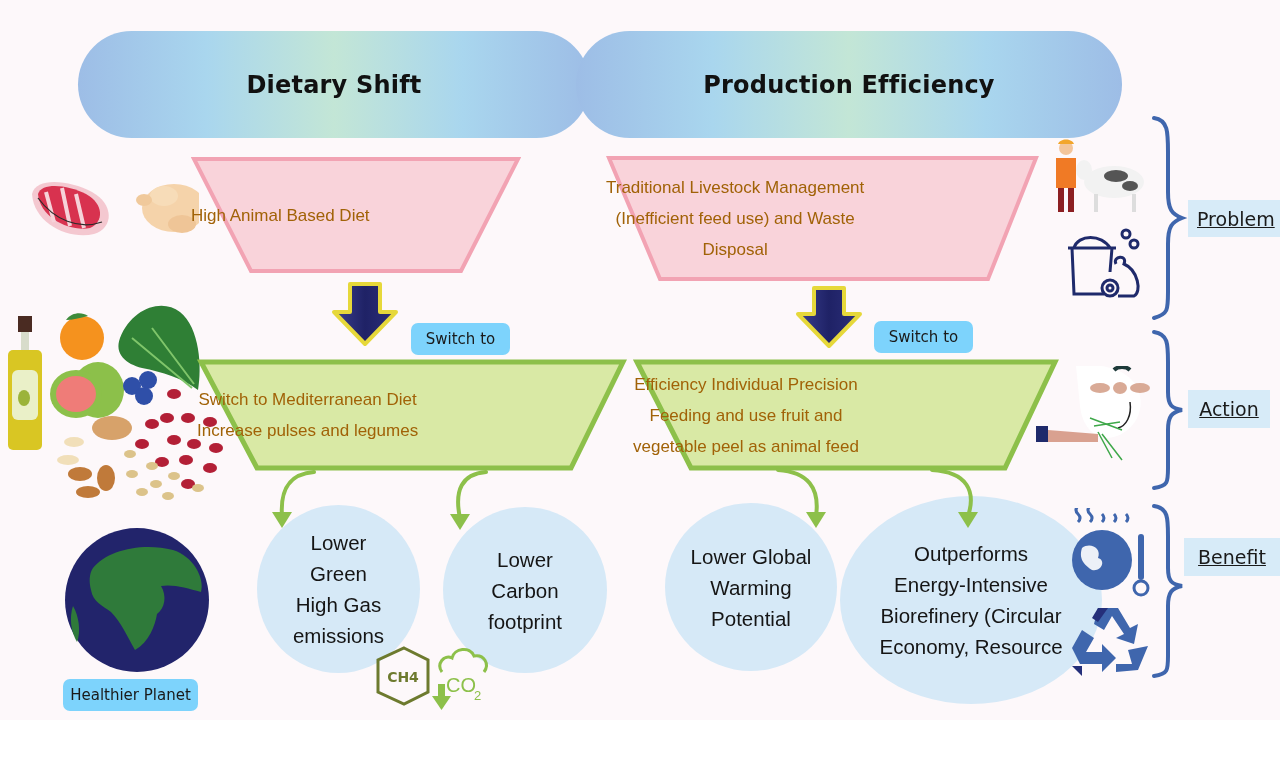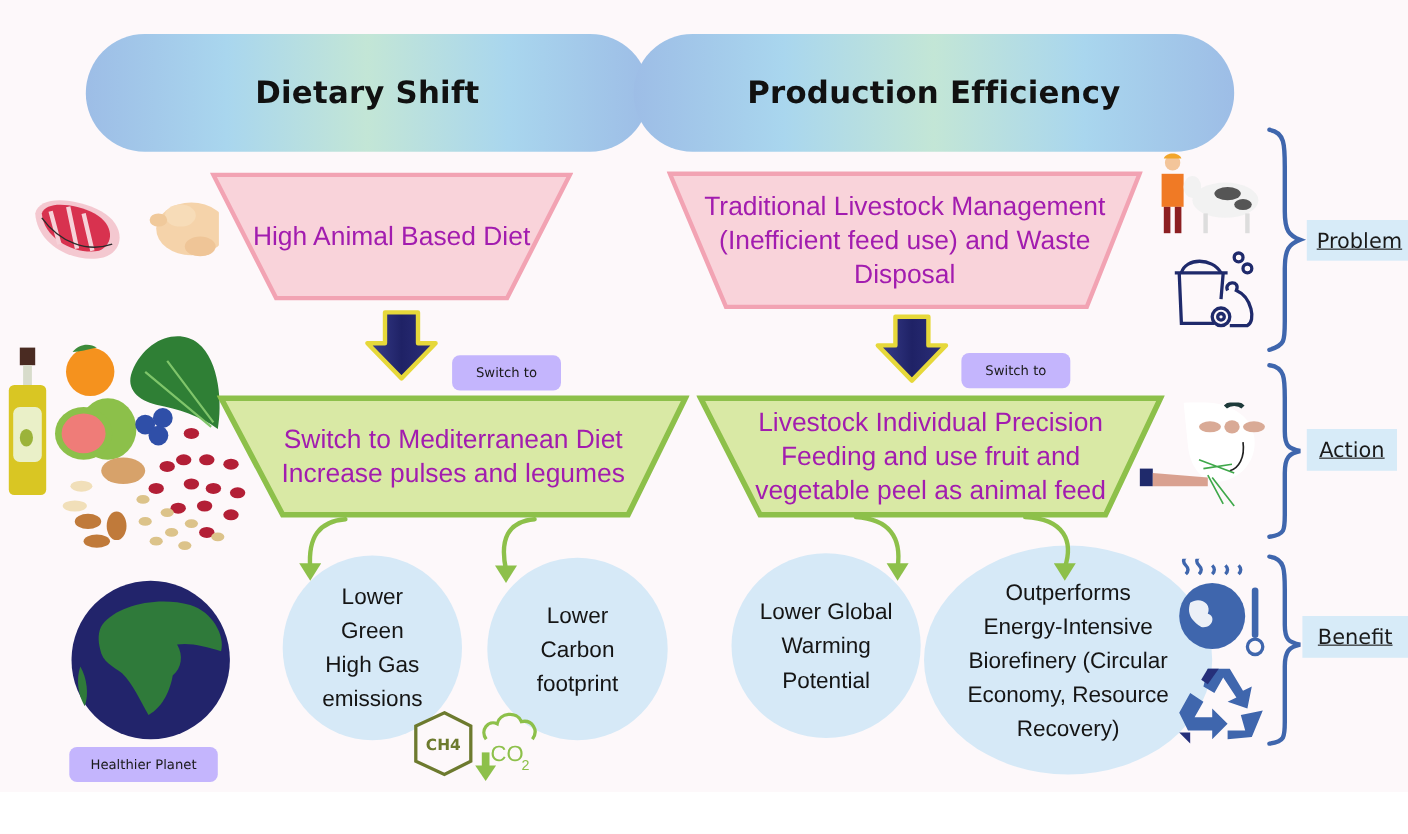--- a/index.html
+++ b/index.html
@@ -2,25 +2,25 @@
 <html><head>
 <meta charset="utf-8">
 <style>
   html,body{margin:0;padding:0;}
   body{width:1280px;height:758px;background:#ffffff;position:relative;overflow:hidden;font-family:"Liberation Sans","DejaVu Sans",sans-serif;color:#111;}
   .canvas{position:absolute;left:0;top:0;width:1280px;height:720px;background:#fdf8fa;}
   .abs{position:absolute;}
   .pill{position:absolute;top:31px;height:107px;border-radius:54px;
         background:linear-gradient(90deg,#9dbde6 0%,#a9d6ee 25%,#c3e6d6 50%,#a9d6ee 75%,#9dbde6 100%);
         display:flex;align-items:center;justify-content:center;}
-  .pill span{font-family:"DejaVu Sans",sans-serif;font-weight:bold;font-size:28px;color:#111;letter-spacing:0.2px;}
+  .pill span{font-family:"DejaVu Sans",sans-serif;font-weight:bold;font-size:24px;color:#111;letter-spacing:0.2px;}
   .trap{position:absolute;}
   .trap svg{position:absolute;left:0;top:0;}
-  .trap .txt{position:absolute;left:0;right:0;top:0;bottom:0;display:flex;align-items:center;justify-content:center;text-align:center;font-size:24px;line-height:31px;color:#a21caf;}
-  .tag{position:absolute;background:#c4b5fd;border-radius:7px;font-family:"DejaVu Sans",sans-serif;font-size:12px;color:#1a1a1a;display:flex;align-items:center;justify-content:center;}
+  .trap .txt{position:absolute;left:0;right:0;top:0;bottom:0;display:flex;align-items:center;justify-content:flex-start;text-align:center;font-size:17px;line-height:31px;color:#a16207;}
+  .tag{position:absolute;background:#7dd3fc;border-radius:7px;font-family:"DejaVu Sans",sans-serif;font-size:15px;color:#1a1a1a;display:flex;align-items:center;justify-content:center;}
   .circle{position:absolute;border-radius:50%;background:#d6e9f7;display:flex;align-items:center;justify-content:center;text-align:center;font-size:20.5px;line-height:31px;color:#151515;}
   .side-tag{position:absolute;background:#d7ebf8;font-family:"DejaVu Sans",sans-serif;font-size:19px;color:#1a1a1a;display:flex;align-items:center;justify-content:center;text-decoration:underline;}
 </style>
 </head>
 <body>
 
 <div class="canvas">
 
   <div class="pill" style="left:78px;width:512px;">
     <span>Dietary Shift</span>
@@ -151,21 +151,21 @@
       </div>
     </div>
   </div>
 
   <div class="trap" style="left:633px;top:358px;width:426px;height:114px;">
     <svg width="426" height="114">
       <polygon points="4,4 422,4 372,110 58,110" fill="#d9e9a5" stroke="#8dc04a" stroke-width="5"></polygon>
     </svg>
     <div class="txt">
       <div>
-        <div>Livestock Individual Precision</div>
+        <div>Efficiency Individual Precision</div>
         <div>Feeding and use fruit and</div>
         <div>vegetable peel as animal feed</div>
       </div>
     </div>
   </div>
 
   <div class="circle" style="left:257px;top:505px;width:163px;height:168px;">
     <div>
       <div>Lower</div>
       <div>Green</div>
@@ -186,21 +186,20 @@
       <div>Warming</div>
       <div>Potential</div>
     </div>
   </div>
   <div class="circle" style="left:840px;top:496px;width:262px;height:208px;">
     <div>
       <div>Outperforms</div>
       <div>Energy-Intensive</div>
       <div>Biorefinery (Circular</div>
       <div>Economy, Resource</div>
-      <div>Recovery)</div>
     </div>
   </div>
 
   <svg class="abs" style="left:260px;top:466px;" width="760" height="70">
     <g fill="none" stroke="#8dc04a" stroke-width="4" stroke-linecap="round">
       <path d="M54,6 C30,8 20,22 22,50"></path>
       <path d="M226,6 C202,8 194,24 200,52"></path>
       <path d="M518,4 C548,6 560,22 556,50"></path>
       <path d="M672,4 C708,6 716,26 708,50"></path>
     </g>
@@ -295,15 +294,15 @@
   <svg class="abs" style="left:1146px;top:112px;" width="44" height="572">
     <g fill="none" stroke="#3f66ad" stroke-width="4" stroke-linecap="round">
       <path d="M8,6 C22,8 22,20 22,40 L22,80 C22,98 26,102 36,106 C26,110 22,114 22,132 L22,180 C22,198 22,202 8,206"></path>
       <path d="M8,220 C22,222 22,232 22,250 L22,280 C22,294 26,296 36,298 C26,300 22,304 22,318 L22,356 C22,370 22,374 8,376"></path>
       <path d="M8,394 C22,396 22,406 22,424 L22,456 C22,470 26,472 36,474 C26,476 22,480 22,494 L22,544 C22,558 22,562 8,564"></path>
     </g>
   </svg>
 
   <div class="side-tag" style="left:1188px;top:200px;width:92px;height:37px;justify-content:flex-start;padding-left:9px;box-sizing:border-box;">Problem</div>
   <div class="side-tag" style="left:1188px;top:390px;width:82px;height:38px;">Action</div>
-  <div class="side-tag" style="left:1184px;top:560px;width:96px;height:38px;">Benefit</div>
+  <div class="side-tag" style="left:1184px;top:538px;width:96px;height:38px;">Benefit</div>
 
 </div>
 
 </body></html>

